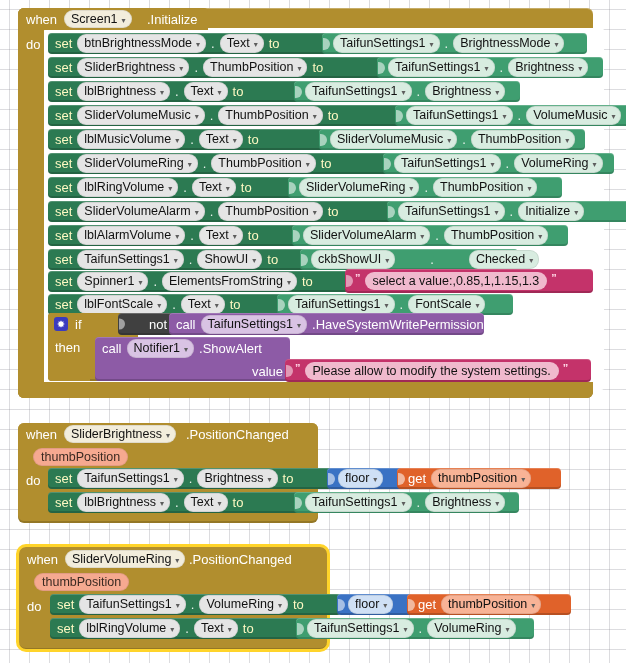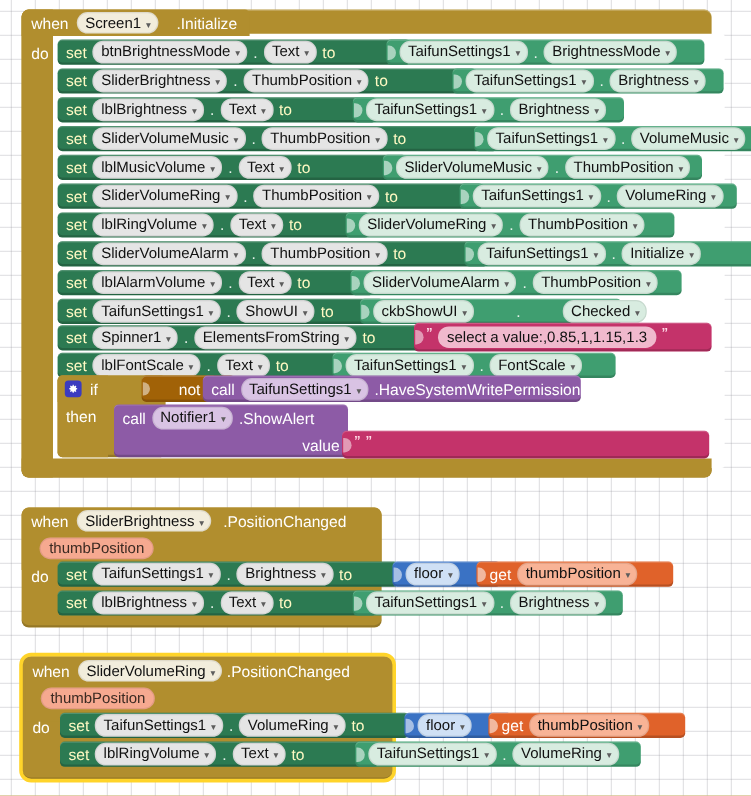--- a/index.html
+++ b/index.html
@@ -77,21 +77,21 @@
   
   .callblk{
     position:absolute;background:#8d5ba6;border-radius:4px;
     box-shadow:inset 0 1px 0 rgba(255,255,255,.18), inset 0 -2px 0 rgba(0,0,0,.18);
   }
   .callrow{display:flex;align-items:center;gap:5px;padding:0 7px;height:23px;}
   .callrow .kw{color:#fff;font-size:13px;white-space:nowrap;}
 
   
   .notblk{
-    position:absolute;background:#a16207;border-radius:4px;
+    position:absolute;background:#404040;border-radius:4px;
     display:flex;align-items:center;justify-content:center;padding:0 10px 0 12px;
     box-shadow:inset 0 1px 0 rgba(255,255,255,.22), inset 0 -2px 0 rgba(0,0,0,.16);
   }
   .notblk .kw{color:#fff;font-size:13px;}
   .notblk::before{content:"";position:absolute;left:1px;top:50%;transform:translateY(-50%);
     width:6px;height:11px;border-radius:0 6px 6px 0;background:#fff;opacity:.5;}
 
   
   .mathblk{
     position:absolute;background:#3a72c4;border-radius:4px;
@@ -475,20 +475,21 @@
         <span class="caret">▾</span>
         </span>
       <span class="kw">.ShowAlert</span>
     </div>
     <div class="callrow" style="justify-content:flex-end;">
       <span class="kw">value</span>
     </div>
   </div>
   <div class="txtblk" style="left:285px;top:359px;width:290px;height:23px;">
     <span class="quote">”</span>
+    <span class="strfield">Please allow to modify the system settings.</span>
     <span class="quote">”</span>
   </div>
 
   <div class="blk event" style="left:18px;top:423px;width:300px;height:100px;"></div>
   <div class="blk" style="left:18px;top:423px;width:300px;height:52px;background:#b18e2e;border-radius:6px 6px 0 0;"></div>
 
   <div class="blk hdrtxt" style="left:26px;top:428px;">when</div>
   <div class="pill" style="position:absolute;left:64px;top:425px;">
     <span>SliderBrightness</span>
     <span class="caret">▾</span>

